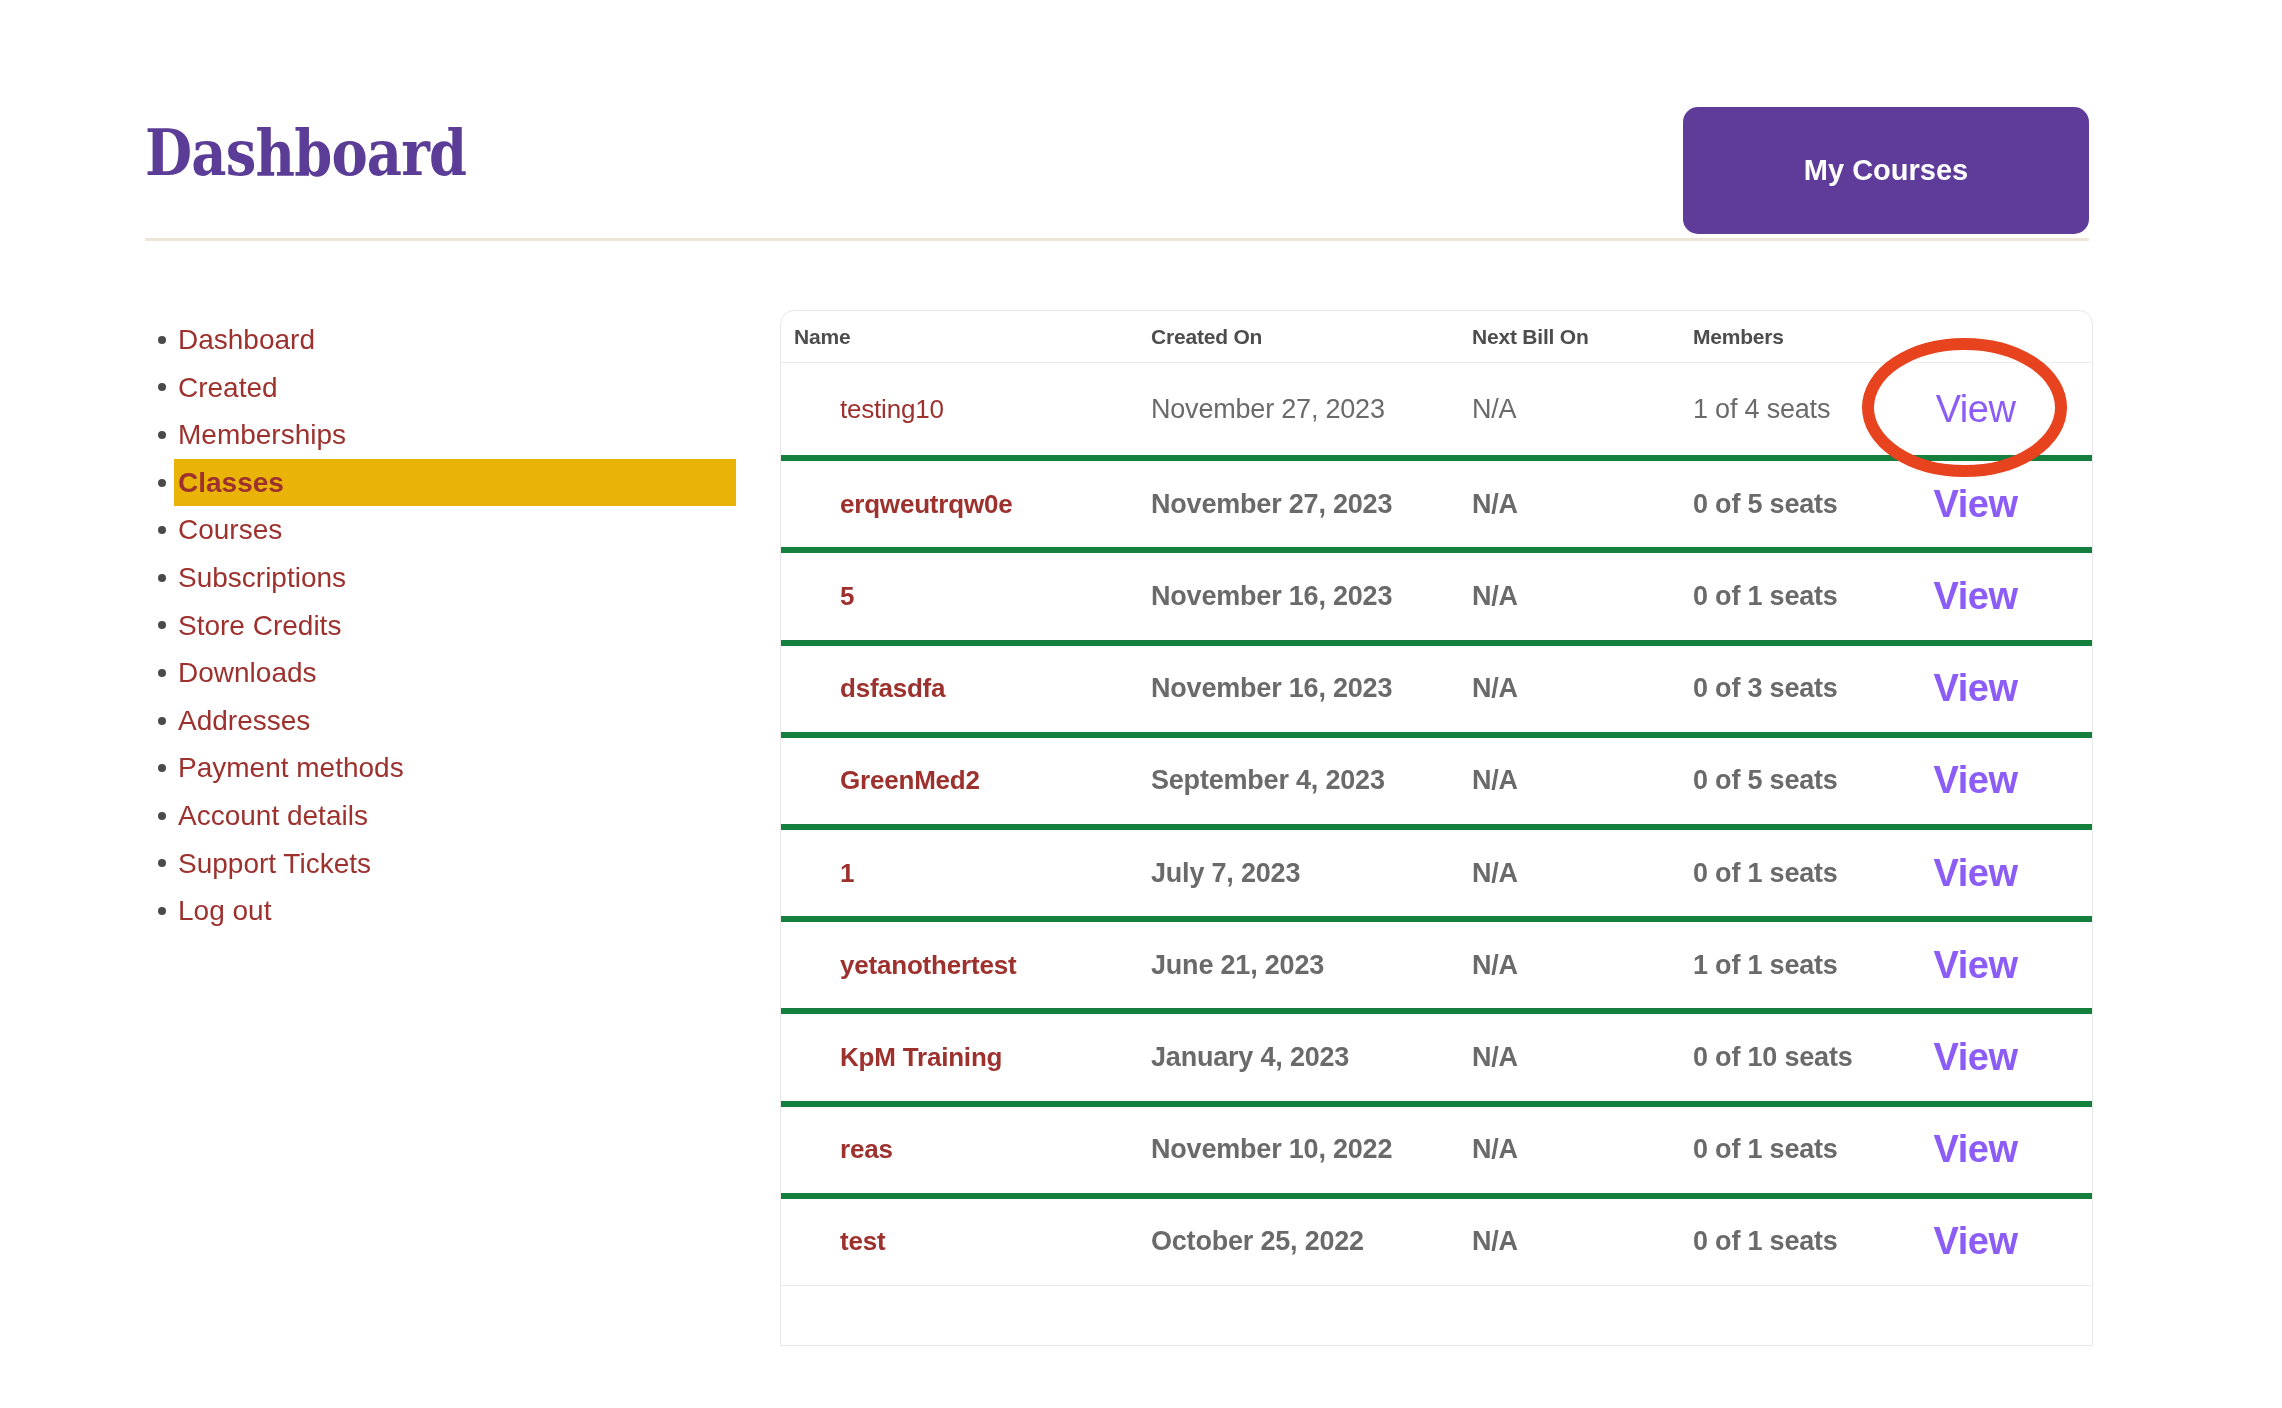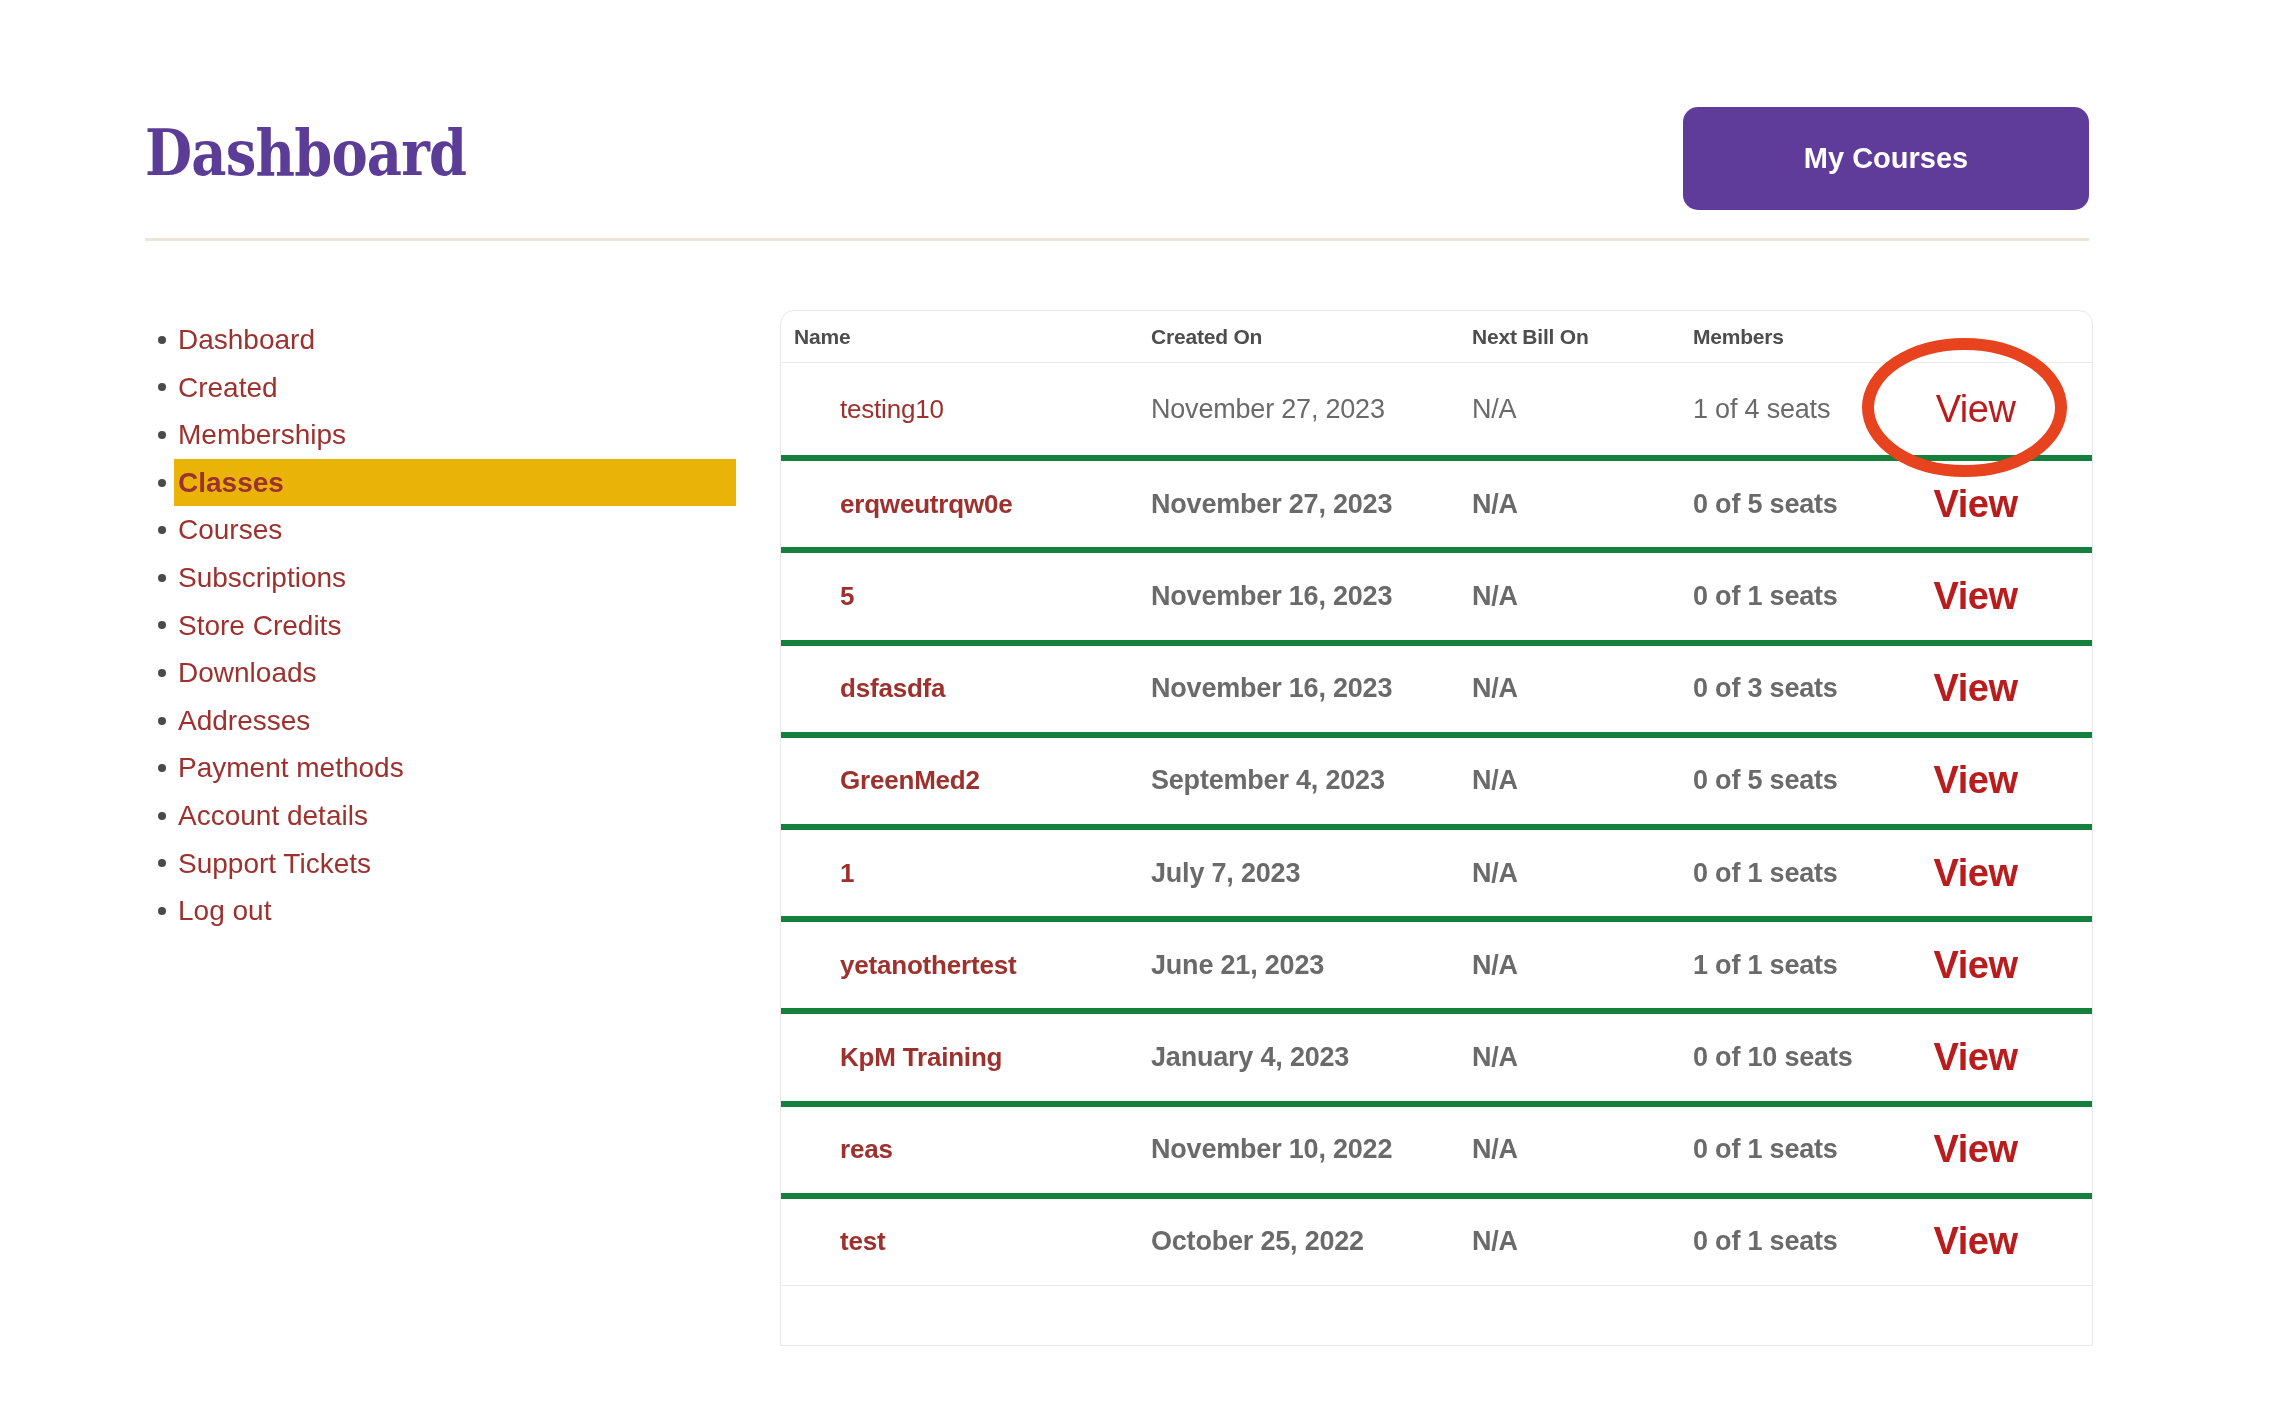--- a/index.html
+++ b/index.html
@@ -11,21 +11,21 @@
   
   .page-title {
     position: absolute; left: 145px; top: 121px;
     font-family: "DejaVu Serif", "Liberation Serif", serif;
     font-weight: 700; font-size: 64px; color: #5b3c97;
     letter-spacing: -1px; line-height: 1;
     transform: scaleX(0.85); transform-origin: left top;
     white-space: nowrap;
   }
   .my-courses-btn {
-    position: absolute; left: 1683px; top: 107px; width: 406px; height: 103px;
+    position: absolute; left: 1683px; top: 107px; width: 406px; height: 127px;
     background: #5f3c99; color: #ffffff; border: none; border-radius: 15px;
     font-family: "Liberation Sans", sans-serif; font-weight: 700; font-size: 29px;
     cursor: pointer; display: flex; align-items: center; justify-content: center;
   }
   .header-divider {
     position: absolute; left: 145px; top: 238px; width: 1944px; height: 3px;
     background: #ede5d8;
   }
 
   
@@ -67,21 +67,21 @@
   .classes-table tbody tr + tr td { border-top: 6px solid #15803d; font-weight: bold; }
   .col-name   { padding-left: 13px; }
   .col-date   { padding-left: 10px; }
   .col-bill   { padding-left: 9px; }
   .col-seats  { padding-left: 8px; font-size: 26px; }
   .col-action { text-align: center; padding-right: 50px; }
   td.col-name a {
     color: #9c312e; font-size: 26px; text-decoration: none; cursor: pointer; margin-left: 46px;
   }
   .view-link {
-    color: #b91c1c; font-size: 38px; text-decoration: none; cursor: pointer;
+    color: #8b5cf6; font-size: 38px; text-decoration: none; cursor: pointer;
     letter-spacing: -0.5px;
   }
   tr.spacer-row td { height: 60px; border-top: 1px solid #ececec; }
 
   
   .annotation-overlay {
     position: absolute; left: 1850px; top: 330px; width: 230px; height: 156px;
     pointer-events: none;
   }
 </style>

